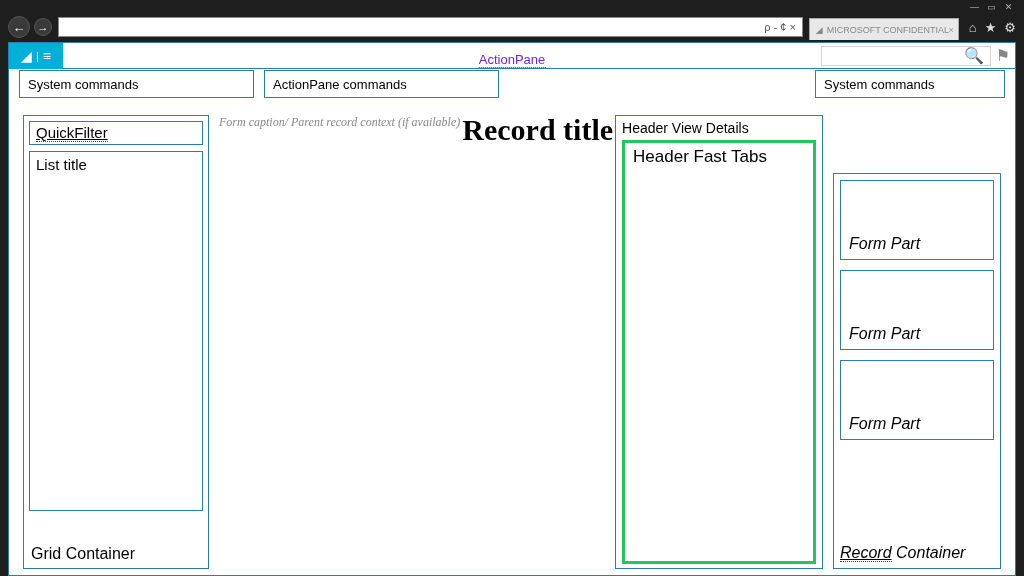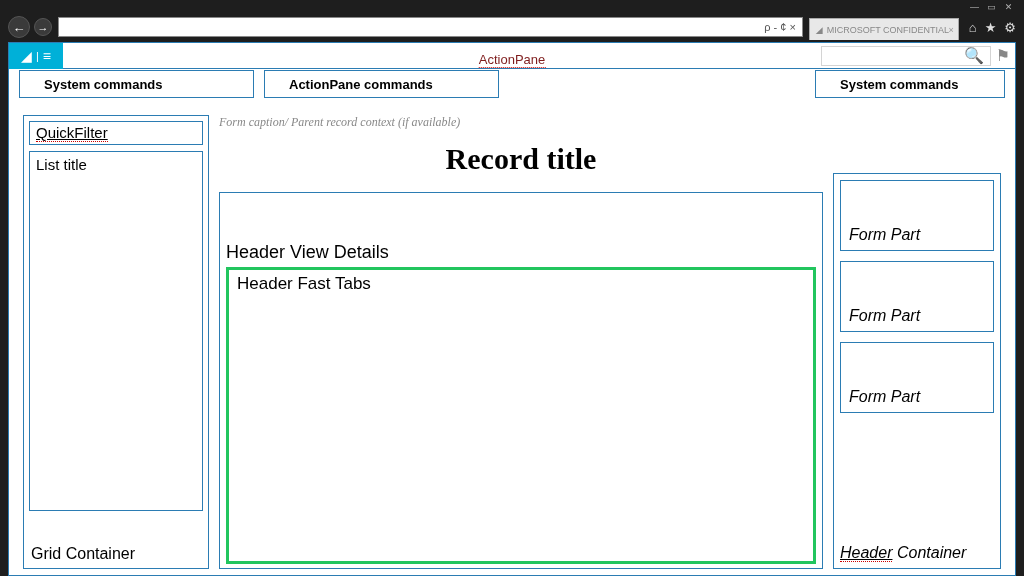--- a/index.html
+++ b/index.html
@@ -121,32 +121,31 @@
     padding: 0 10px;
     gap: 10px;
     position:relative;
   }
   .actionpane-label {
     position:absolute;
     left:50%;
     transform:translateX(-50%);
     top: -17px;
     font-size: 13px;
-    color: #7f1d1d;
+    color: #6d28d9;
     border-bottom: 1px dotted #c00;
   }
   .cmd-box {
     width: 235px;
     height: 28px;
     border: 1px solid #2b7cb3;
     font-size: 13px;
     display:flex; align-items:center;
-    padding: 0 24px;
+    padding: 0 8px;
     background:#fff;
-    font-weight:bold;
   }
   .cmd-spacer { flex:1; }
   
   .content {
     position:absolute;
     top: 72px; left: 14px; right: 14px; bottom: 6px;
     display:flex;
     gap: 10px;
   }
   .grid-container {
@@ -175,22 +174,22 @@
     font-size: 15px;
   }
   .grid-label {
     font-size: 16px;
     padding: 2px 2px 0 2px;
     margin-top: 32px;
   }
   .main-col {
     flex:1;
     display:flex;
-    flex-direction:column;
-    gap: 14px;
+    flex-direction:row;
+    gap: 2px;
   }
   .caption {
     font-size: 12px;
     font-style: italic;
     font-family: "Segoe Script", cursive;
     color: #888;
   }
   .record-title {
     font-size: 30px;
     font-family: "Segoe Script", "Comic Sans MS", cursive;
@@ -199,38 +198,38 @@
     margin-bottom: 4px;
     text-align: center;
   }
   .header-view {
     flex:1;
     border: 1px solid #2b7cb3;
     padding: 4px 6px;
     display:flex;
     flex-direction:column;
   }
-  .hv-label { font-size: 18px; margin-bottom: 4px; margin-top: 45px;}
+  .hv-label { font-size: 14px; margin-bottom: 4px;}
   .fasttabs {
     flex:1;
     border: 3px solid #22c55e;
     padding: 4px 8px;
     font-size: 17px;
   }
   .factbox-col {
     width: 168px;
     border: 1px solid #2b7cb3;
     display:flex;
     flex-direction:column;
     padding: 6px;
     gap: 10px;
     margin-top: 58px;
   }
   .formpart {
-    height: 71px;
+    height: 80px;
     border: 1px solid #2b7cb3;
     position:relative;
   }
   .formpart .fp-label {
     position:absolute;
     left: 8px; bottom: 6px;
     font-size: 16px;
     font-style: italic;
   }
   .factbox-label {
@@ -325,19 +324,19 @@
       <div class="formpart">
         <span class="fp-label">Form Part</span>
       </div>
       <div class="formpart">
         <span class="fp-label">Form Part</span>
       </div>
       <div class="formpart">
         <span class="fp-label">Form Part</span>
       </div>
       <div class="factbox-label">
-        <span class="ul">Header</span><span> Container</span>
+        <span class="ul">Record</span><span> Container</span>
       </div>
     </div>
 
   </div>
 
 </div>
 
 </body></html>

